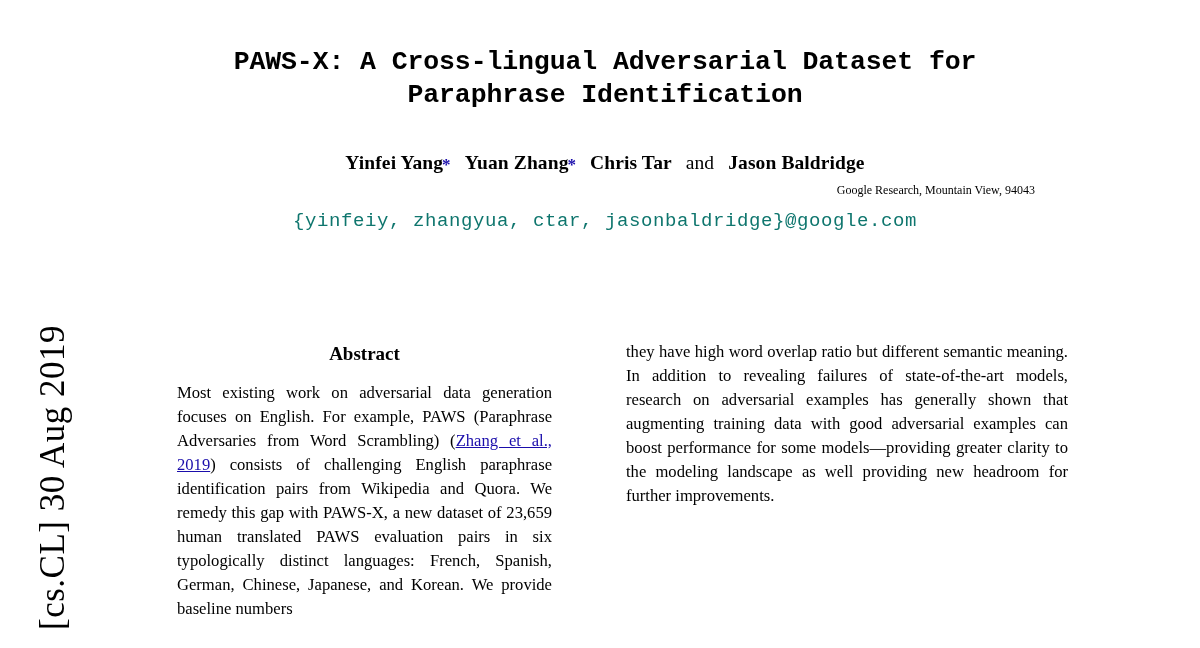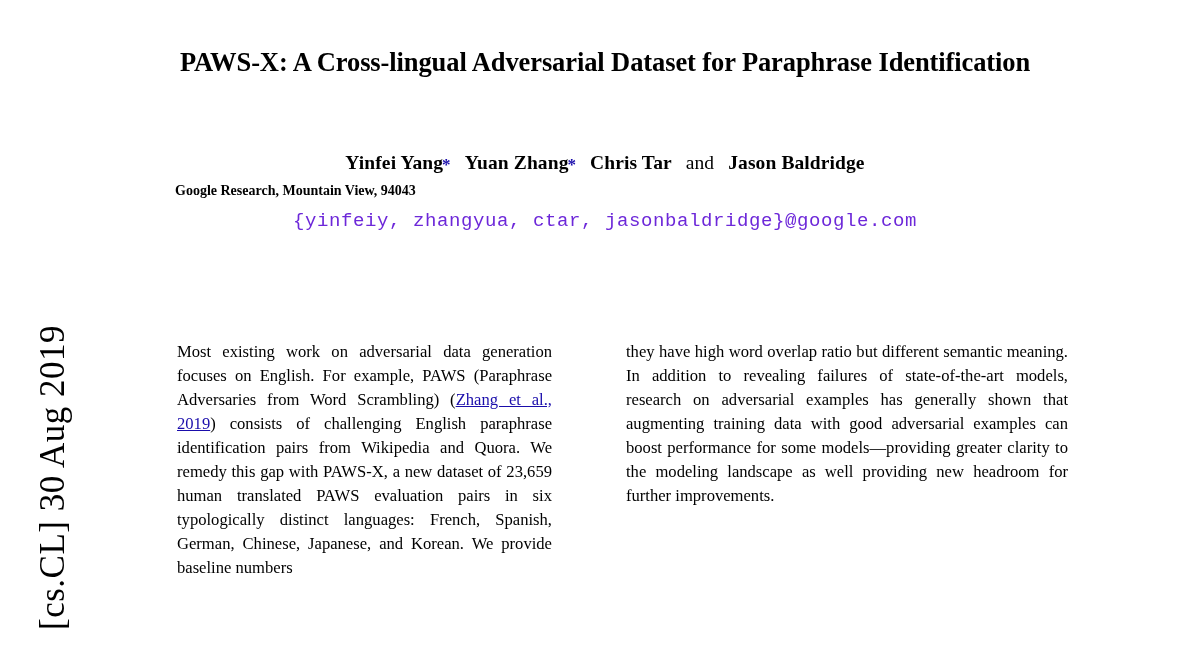--- a/index.html
+++ b/index.html
@@ -42,21 +42,21 @@
     text-align: center;
   }
 
   
   .title {
     position: absolute;
     left: 175px;
     top: 28px;
     width: 860px;
     text-align: center;
-    font-family: Liberation Serif, serif;
+    font-family: Liberation Mono, monospace;
     font-weight: bold;
     font-size: 26.5px;
     line-height: 1.27;
     letter-spacing: -0.1px;
   }
 
   
   .authors {
     position: absolute;
     left: 175px;
@@ -81,34 +81,33 @@
     vertical-align: baseline;
     position: relative;
     top: 1px;
     margin-left: -1px;
   }
   .affiliation {
     position: absolute;
     left: 175px;
     top: 183px;
     width: 860px;
-    text-align: left;
-    font-size: 14px;
-    font-weight: bold;
+    text-align: right;
+    font-size: 12px;
   }
   .emails {
     position: absolute;
     left: 175px;
     top: 210px;
     width: 860px;
     text-align: center;
     font-family: "Liberation Mono", monospace;
     font-size: 19px;
     letter-spacing: 0.6px;
-    color: #6d28d9;
+    color: #0f766e;
   }
 
   
   .col {
     position: absolute;
     width: 375px;
     font-size: 16.6px;
     line-height: 1.445;
     text-align: justify;
   }
@@ -140,18 +139,19 @@
 <h1 class="title">PAWS-X: A Cross-lingual Adversarial Dataset for Paraphrase Identification</h1>
 
 <div class="authors">
   <span><span>Yinfei Yang</span><span class="dagger">*</span></span><span class="sep"></span><span><span>Yuan Zhang</span><span class="dagger">*</span></span><span class="sep"></span><span>Chris Tar</span><span class="sep"></span><span class="plain">and</span><span class="sep"></span><span>Jason Baldridge</span>
 </div>
 
 <div class="affiliation">Google Research, Mountain View, 94043</div>
 <div class="emails">{yinfeiy, zhangyua, ctar, jasonbaldridge}@google.com</div>
 
 <div class="col col-left">
+  <div class="abstract-head">Abstract</div>
   <p class="para"><span>Most existing work on adversarial data generation focuses on English. For example, PAWS (Paraphrase Adversaries from Word Scrambling) (</span><a class="cite-link" href="#">Zhang et al., 2019</a><span>) consists of challenging English paraphrase identification pairs from Wikipedia and Quora. We remedy this gap with PAWS-X, a new dataset of 23,659 </span><span class="it">human</span><span> translated PAWS evaluation pairs in six typologically distinct languages: French, Spanish, German, Chinese, Japanese, and Korean. We provide baseline numbers</span></p>
 </div>
 
 <div class="col col-right">
   <p class="para">they have high word overlap ratio but different semantic meaning. In addition to revealing failures of state-of-the-art models, research on adversarial examples has generally shown that augmenting training data with good adversarial examples can boost performance for some models—providing greater clarity to the modeling landscape as well providing new headroom for further improvements.</p>
 </div>
 
 </body></html>

